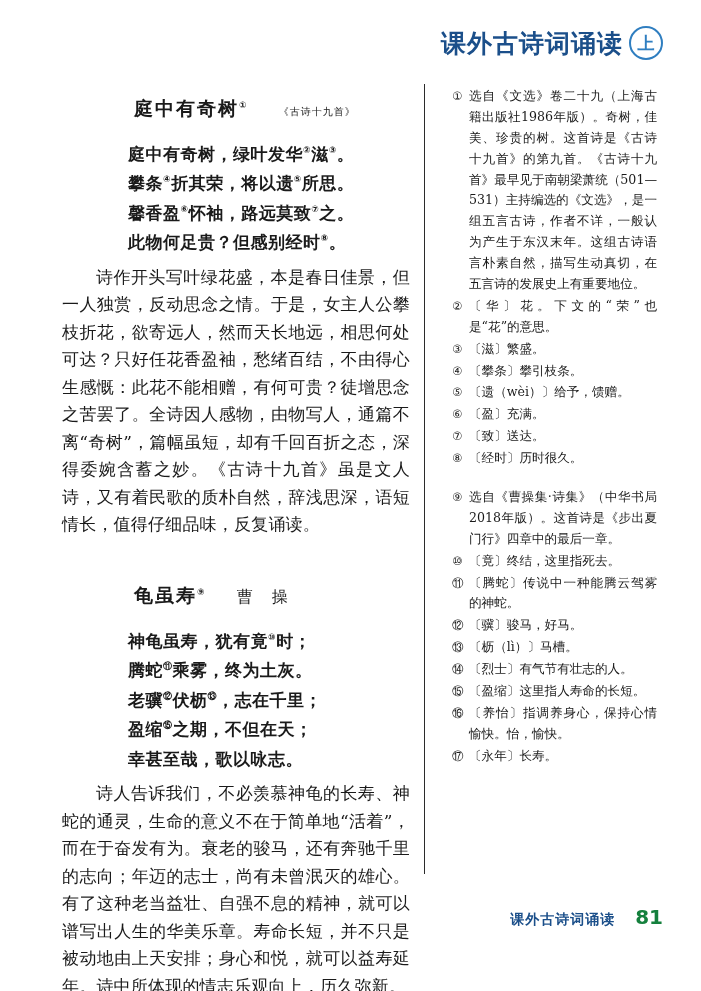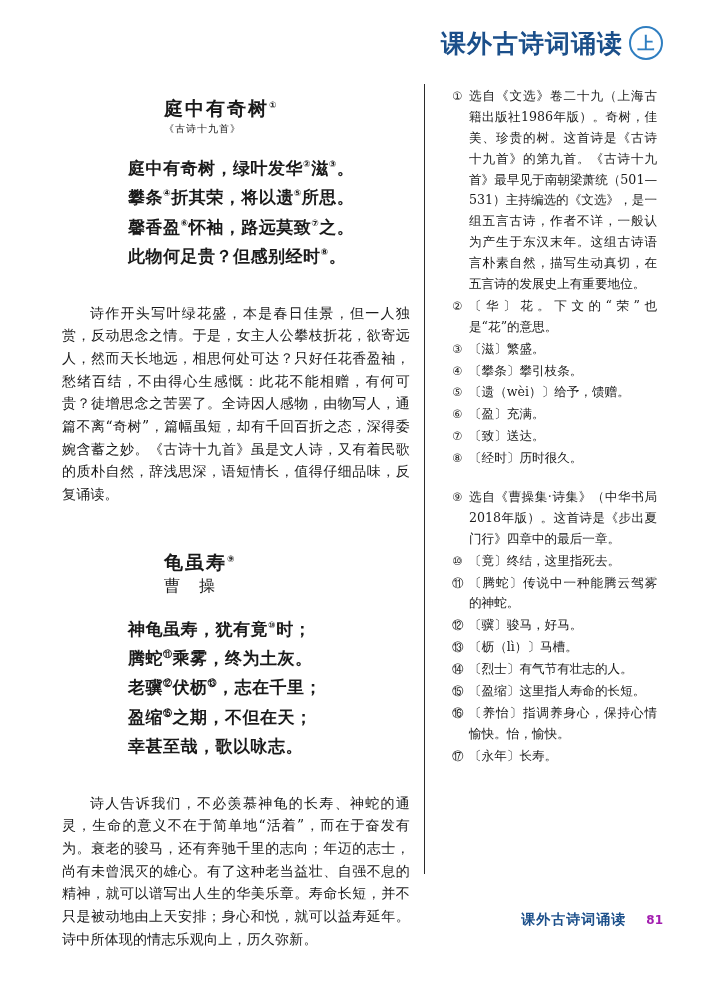--- a/index.html
+++ b/index.html
@@ -66,21 +66,20 @@
   }
 
   .poem-block { margin-bottom: 4px; }
 
   .poem-heading {
     display: flex;
     align-items: baseline;
     justify-content: flex-start;
     margin: 12px 0 18px 0;
     padding-left: 72px;
-    flex-direction: column;
   }
   .poem-heading.second { padding-left: 72px; margin-top: 44px; }
   .poem-title {
     font-size: 19px;
     font-weight: bold;
     font-family: "DejaVu Serif", serif;
     letter-spacing: 2px;
     white-space: nowrap;
   }
   .poem-source {
@@ -104,27 +103,27 @@
   .poem-line {
     font-size: 17px;
     font-family: "DejaVu Serif", serif;
     font-weight: bold;
     line-height: 1.73;
     letter-spacing: 0.5px;
     white-space: nowrap;
   }
 
   .commentary {
-    font-size: 14px;
+    font-size: 17px;
     font-family: "DejaVu Serif", serif;
     line-height: 1.62;
     text-align: justify;
     text-justify: inter-ideograph;
     text-indent: 2em;
-    margin-top: 30px;
+    margin-top: 6px;
     letter-spacing: 0.2px;
   }
 
   sup.note {
     font-size: 9px;
     vertical-align: super;
     line-height: 0;
     font-family: "DejaVu Sans", sans-serif;
   }
 
@@ -169,24 +168,24 @@
     gap: 20px;
   }
   .footer-title {
     font-size: 14px;
     font-weight: bold;
     font-family: "DejaVu Serif", serif;
     color: #1b4f8a;
     letter-spacing: 1px;
   }
   .footer-pagenum {
-    font-size: 12px;
+    font-size: 20px;
     font-weight: bold;
     font-family: "DejaVu Sans", sans-serif;
-    color: #a21caf;
+    color: #15803d;
   }
 </style>
 </head>
 <body>
 
 <div class="page-header">
   <span class="header-title">课外古诗词诵读</span>
   <span class="header-badge">上</span>
 </div>
 

